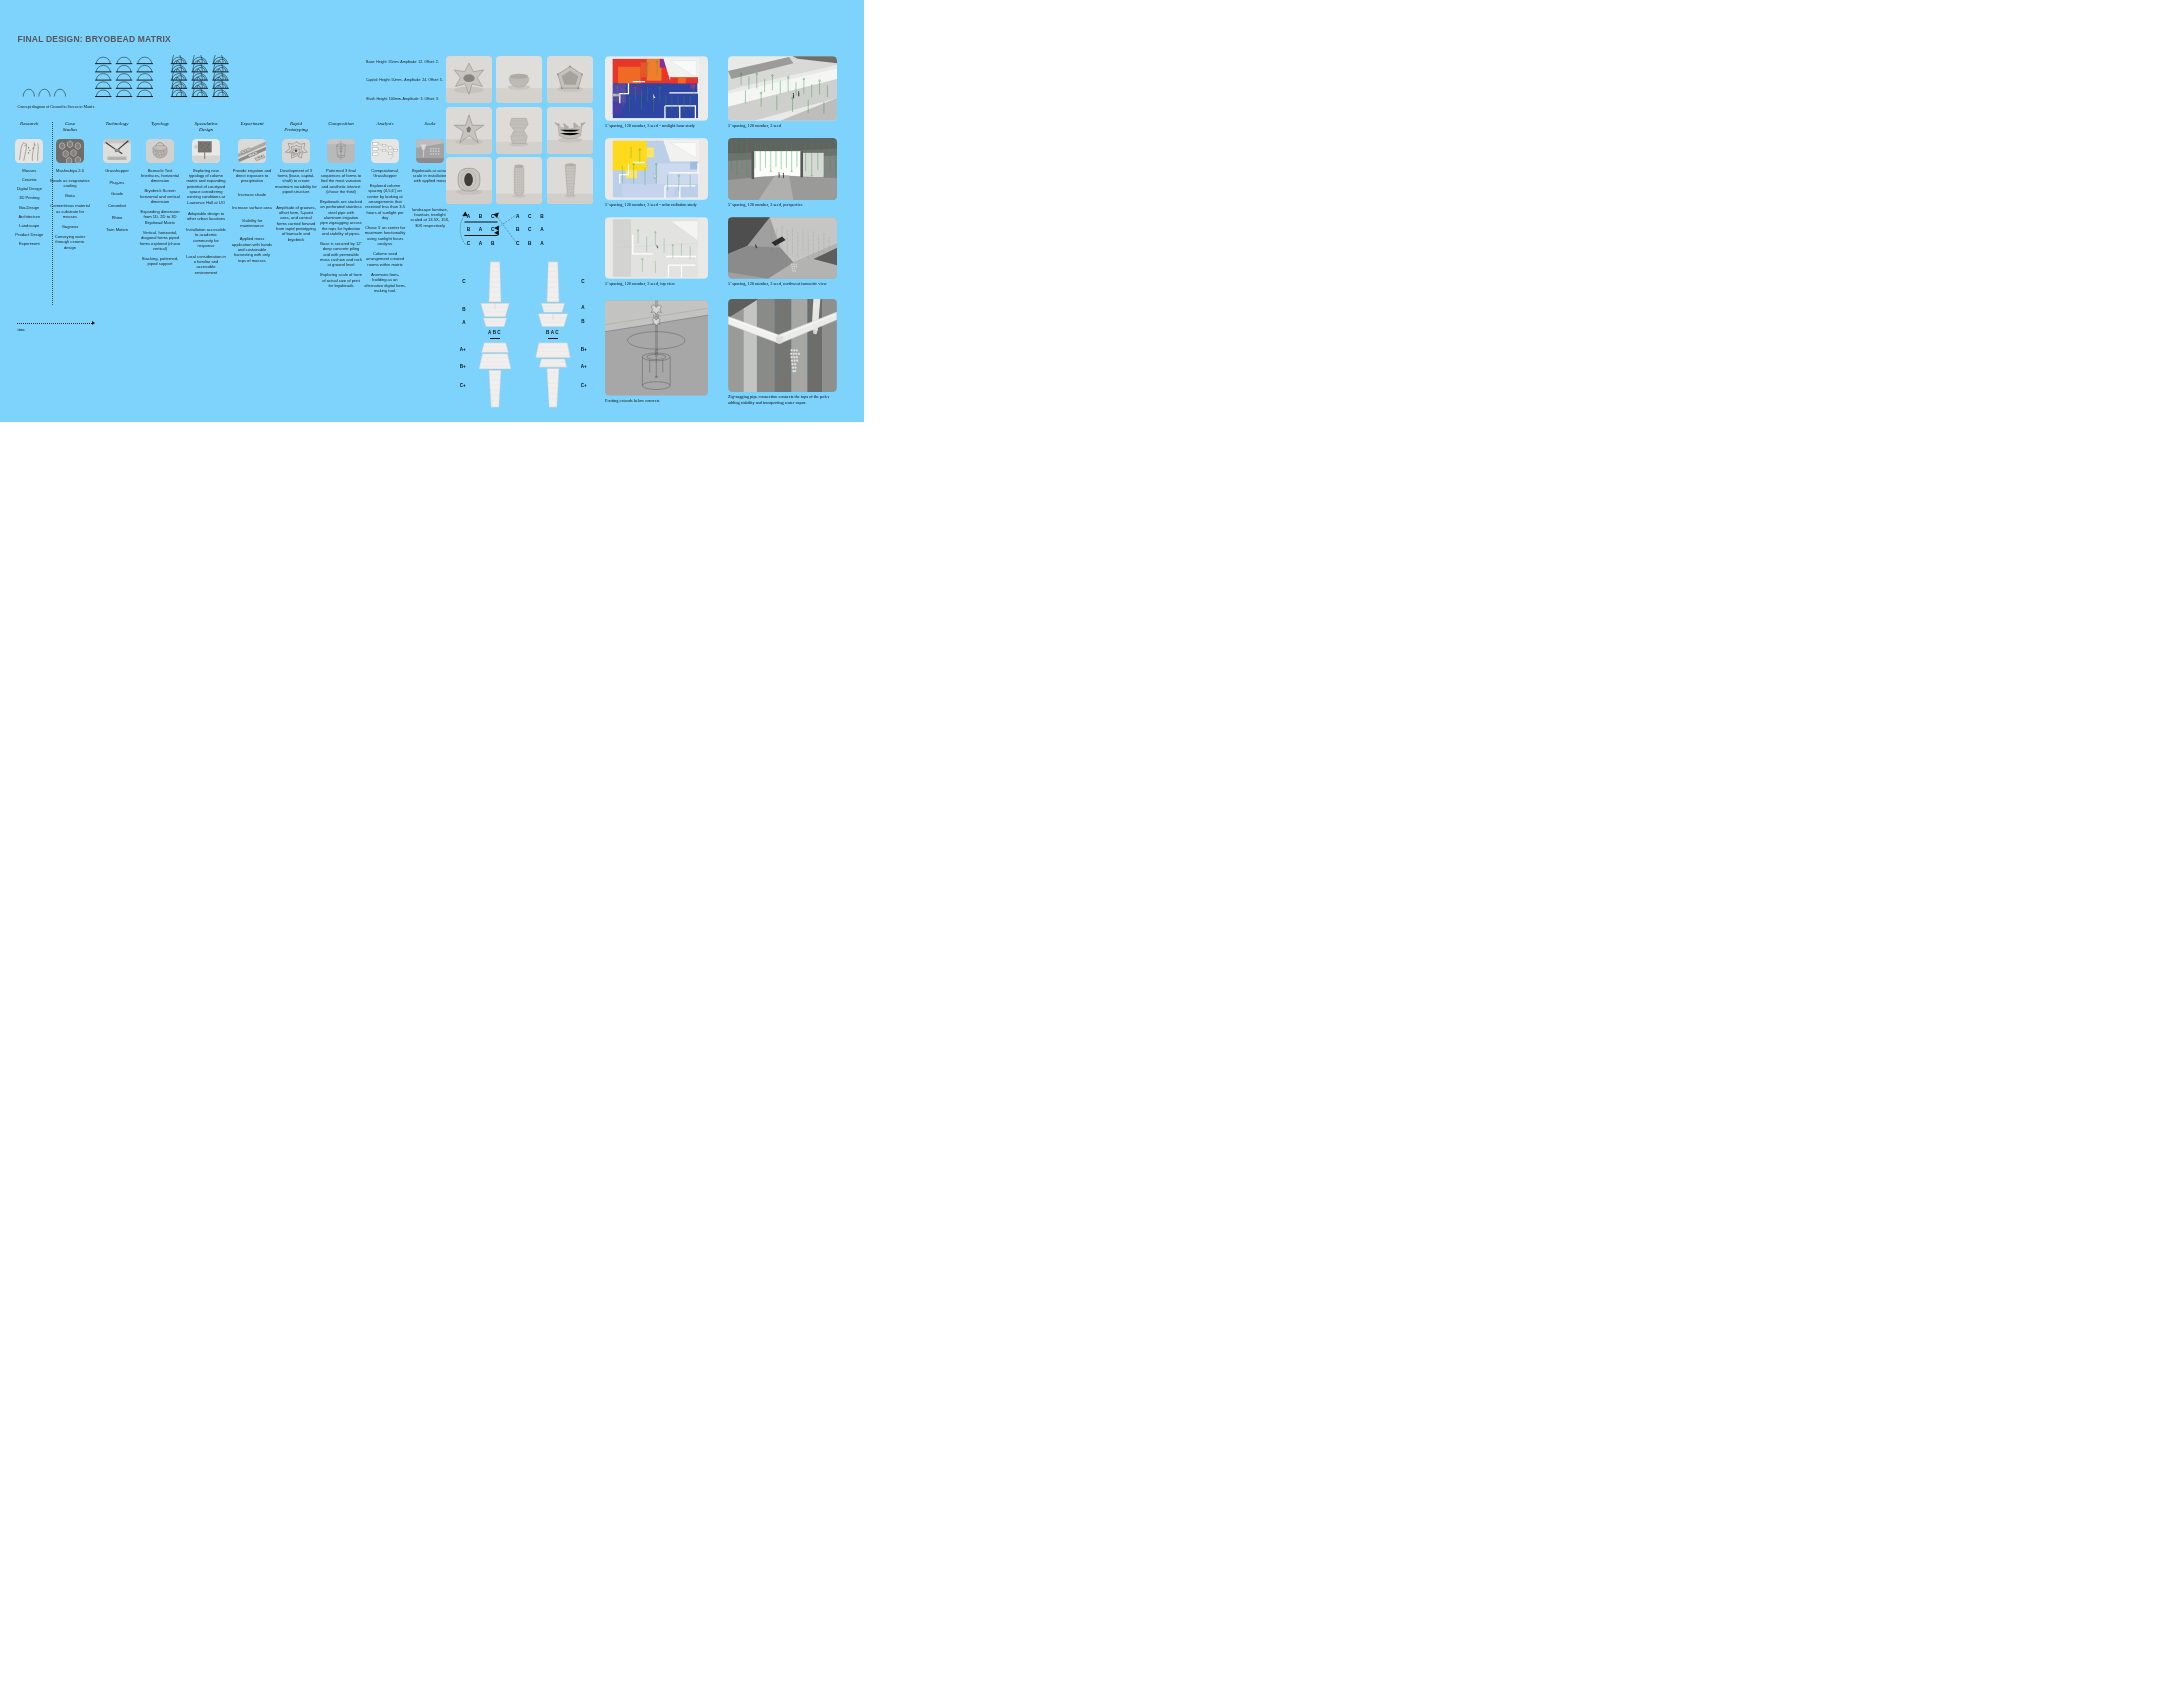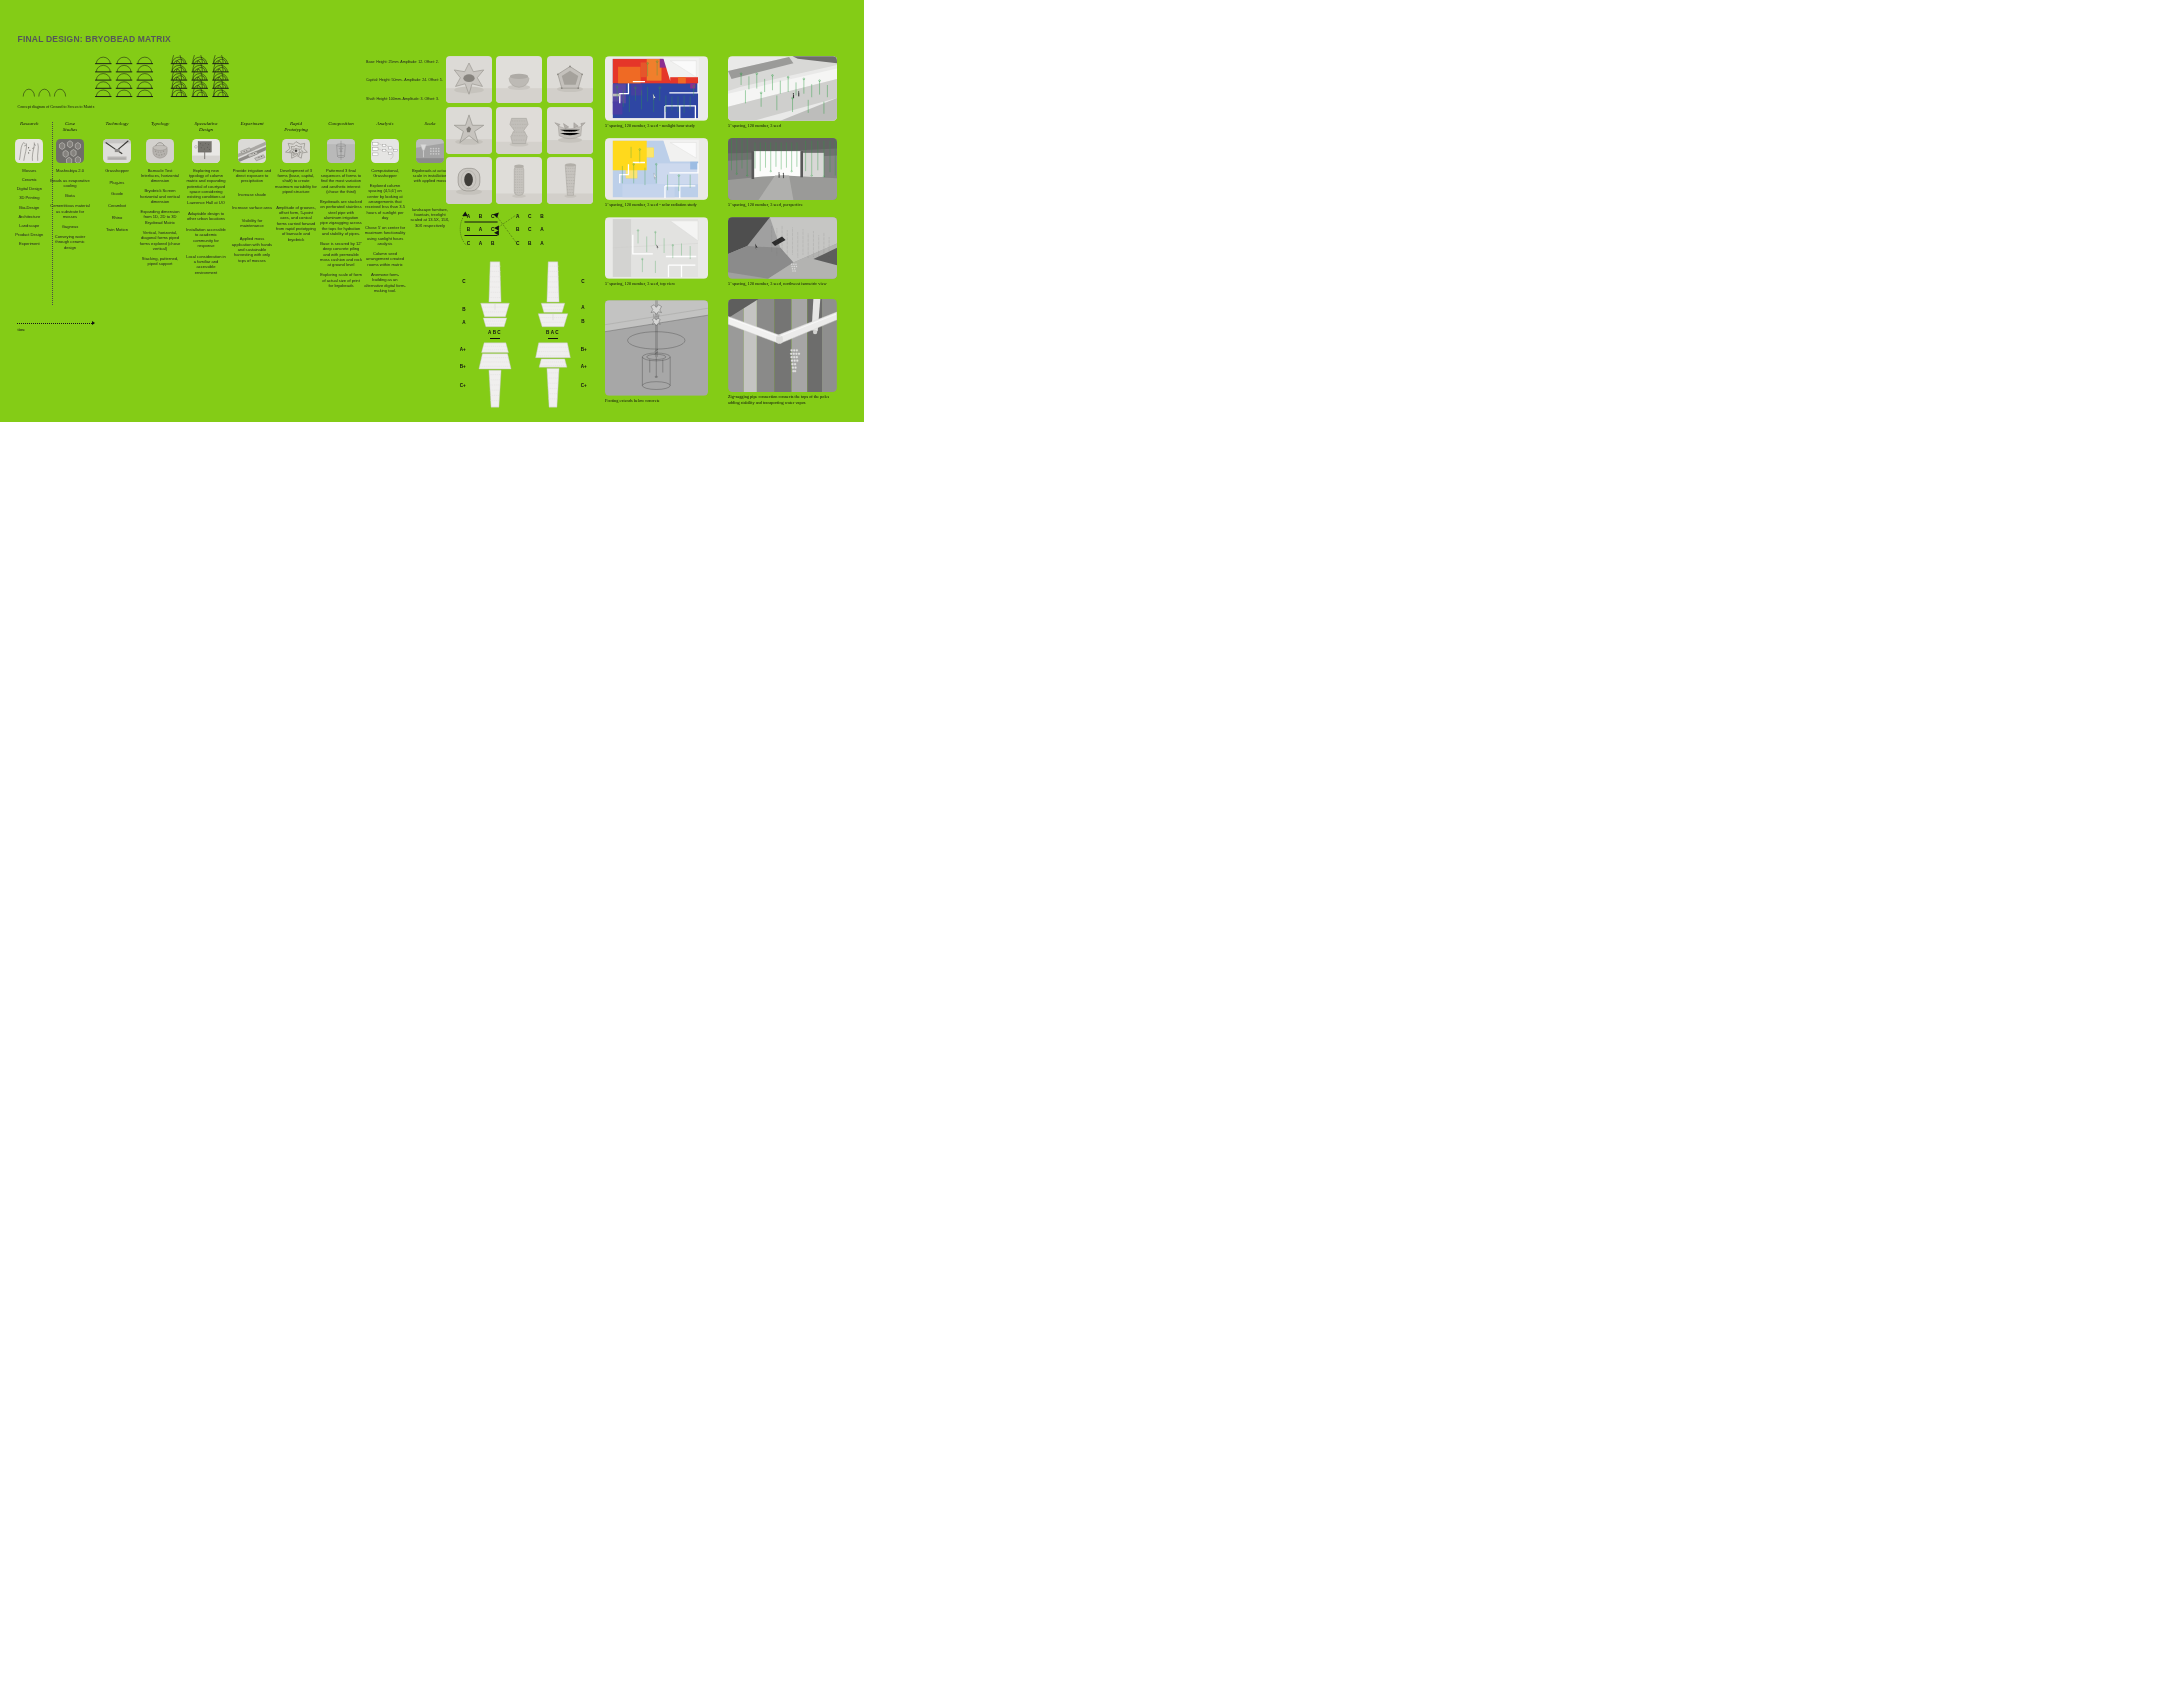--- a/index.html
+++ b/index.html
@@ -1,16 +1,16 @@
 <!DOCTYPE html>
 <html style="font-size:7px"><head>
 <meta charset="utf-8">
 <style>
   html,body{margin:0;padding:0;background:#ffffff}
-  #canvas{position:relative;width:864px;height:422px;background:#84cc16;overflow:hidden;
+  #canvas{position:relative;width:864px;height:422px;background:#7dd3fc;overflow:hidden;
           font-family:"Liberation Sans",sans-serif;color:#1c1c1c}
   .abs{position:absolute}
   #title{position:absolute;left:17.5px;top:34px;font-size:8.5px;font-weight:700;
          letter-spacing:0.2px;color:#55575a}
   .serifcap{font-family:"Liberation Serif",serif;font-size:4px;color:#161616}
   
   .col{position:absolute;top:121px;width:42px;display:flex;flex-direction:column;
        align-items:center;text-align:center}
   .col-h{min-height:17.5px;font:italic 5px/1.18 "Liberation Serif",serif;color:#101010}
   .col-h span{display:block}

